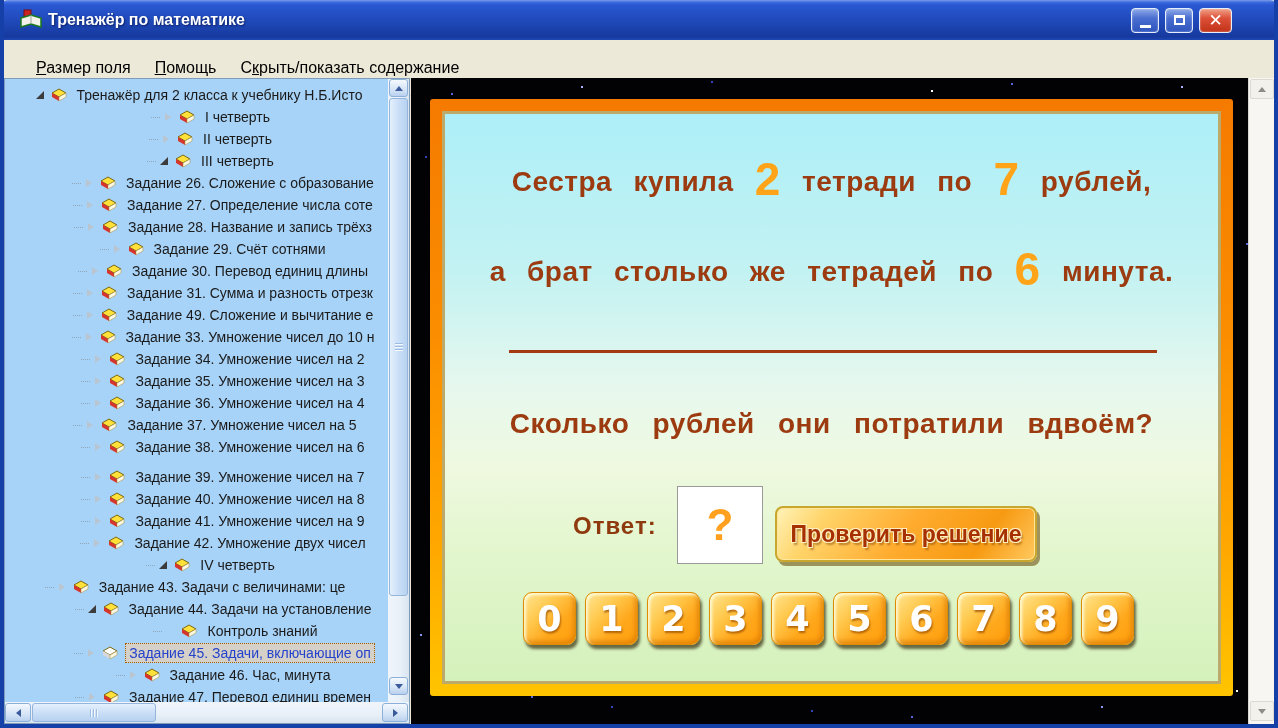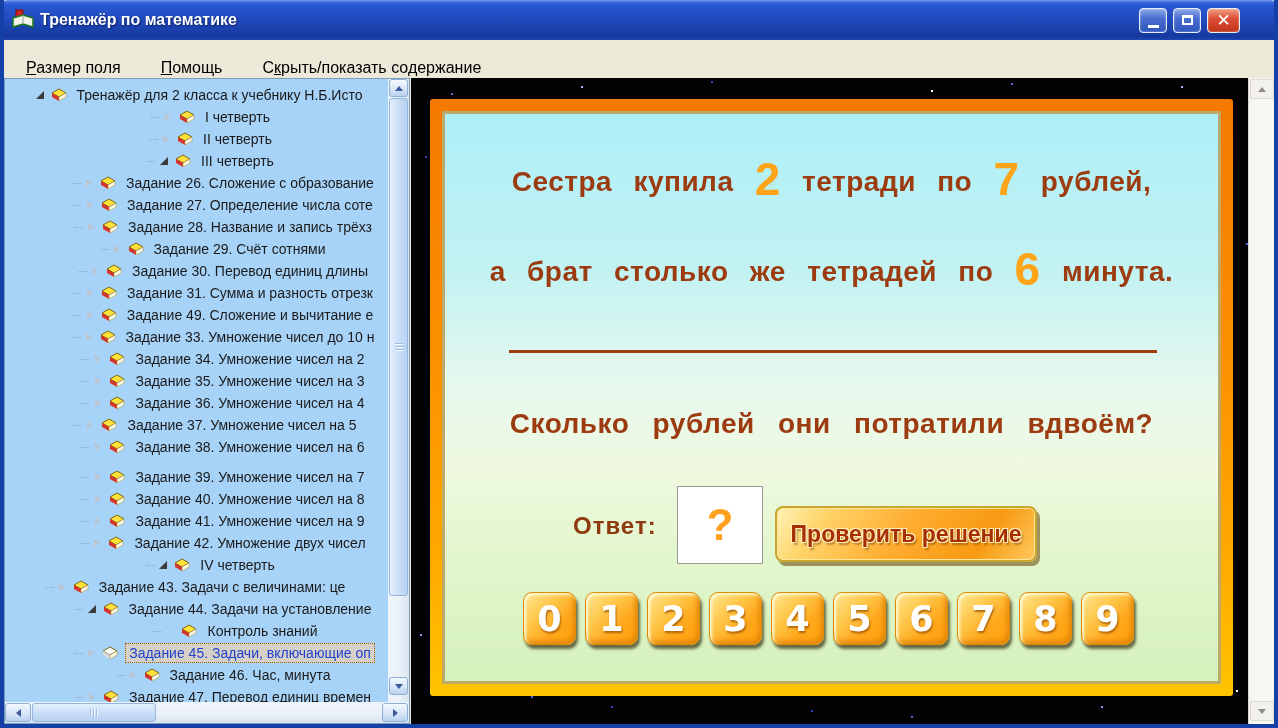--- a/index.html
+++ b/index.html
@@ -3,33 +3,33 @@
 <meta charset="utf-8">
 <style>
   html,body{margin:0;padding:0;background:#000;}
   *{box-sizing:border-box;}
   .window{position:relative;width:1278px;height:728px;background:#ECE9D8;
     font-family:"Liberation Sans","DejaVu Sans",sans-serif;overflow:hidden;
     border-left:4px solid #1540A8;border-right:4px solid #1540A8;border-bottom:4px solid #1540A8;}
   
   .titlebar{position:absolute;left:-4px;top:0;width:1278px;height:40px;
     background:linear-gradient(180deg,#7A9BE6 0%,#3A6AE0 6%,#2A58D2 12%,#1F48B8 55%,#16399E 92%,#1E47B4 100%);
-    border-radius:8px 8px 0 0;display:flex;align-items:center;padding:0 8px;}
+    border-radius:8px 8px 0 0;display:flex;align-items:center;padding:0 16px;}
   .appicon{width:22px;height:22px;margin:0 6px 0 4px;flex:0 0 auto;}
   .title{color:#fff;font-weight:bold;font-size:16px;text-shadow:1px 1px 2px #0A1E64;flex:1 1 auto;}
   .winbtns{display:flex;gap:6px;margin-right:30px;}
   .wb{width:28px;height:25px;border:1px solid #E6EEFA;border-radius:4px;display:flex;align-items:center;justify-content:center;
     background:linear-gradient(180deg,#8FAAE8 0%,#4A6ED0 40%,#2E55BE 100%);box-shadow:inset 0 0 2px rgba(255,255,255,.6);}
   .wb.close{background:linear-gradient(180deg,#F0A086 0%,#DD5038 40%,#C03318 100%);width:33px;}
   .g-min{display:block;width:11px;height:3px;background:#fff;margin-top:12px;}
   .g-max{display:block;width:11px;height:10px;border:2px solid #fff;border-top-width:3px;}
   .g-x{color:#fff;font-weight:bold;font-size:17px;line-height:17px;font-family:"DejaVu Sans",sans-serif;}
   
   .menubar{position:absolute;left:0;top:40px;width:1270px;height:56px;background:#ECE9D8;
-    border-bottom:1px solid #D8D4C4;display:flex;align-items:center;padding-left:10px;gap:16px;}
+    border-bottom:1px solid #D8D4C4;display:flex;align-items:center;padding-left:20px;gap:0;}
   .menuitem{font-size:16px;color:#000;padding:4px 12px;cursor:default;}
   .menuitem .u{text-decoration:underline;}
   
   .treepanel{position:absolute;left:0;top:78px;width:406px;height:646px;background:#A8D3F8;border:1px solid #7F9DB9;}
   .tree-viewport{position:absolute;left:0;top:0;width:383px;height:623px;overflow:hidden;padding-top:5px;}
   .tree-row{height:22px;display:flex;align-items:center;white-space:nowrap;font-size:14px;color:#1a1a1a;justify-content:center;}
   .stub{width:9px;border-top:1px dotted #8fa6bb;margin-right:2px;flex:0 0 auto;}
   .tw{width:12px;height:12px;flex:0 0 auto;position:relative;margin-right:4px;}
   .tw.expanded::after{content:"";position:absolute;left:2px;top:2px;width:0;height:0;
     border-bottom:8px solid #3c3c3c;border-left:8px solid transparent;}

